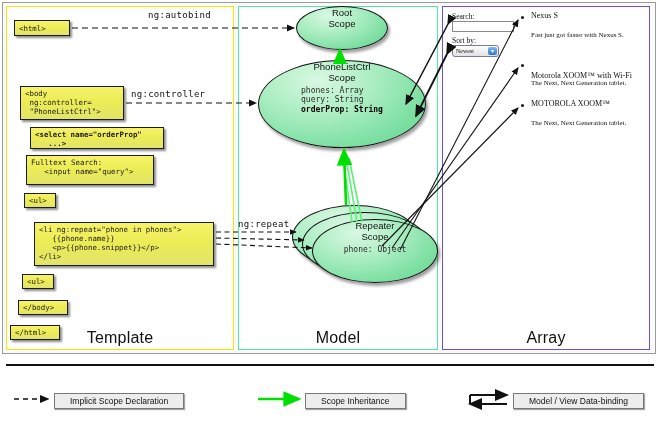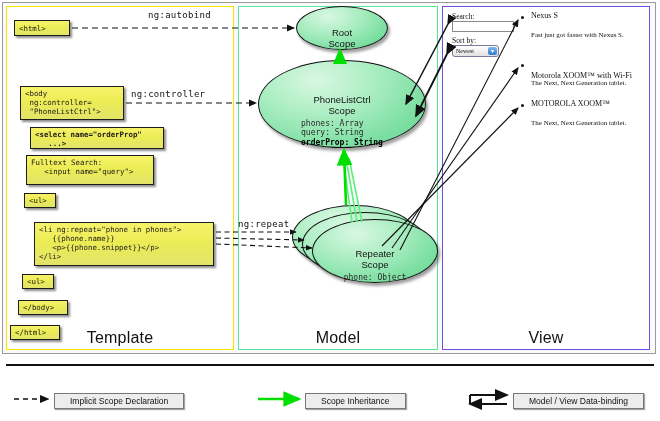--- a/index.html
+++ b/index.html
@@ -19,21 +19,21 @@
   .box{position:absolute;background:linear-gradient(180deg,#f7f36a 0%,#ecec55 45%,#e2e46a 100%);
        border:1.6px solid #1d1d1d;box-shadow:2px 2px 2px rgba(0,0,0,.45);
        font-family:"DejaVu Sans Mono","Liberation Mono",monospace;font-size:7.4px;line-height:9px;
        color:#1a1a1a;padding:2px 4px;white-space:pre;box-sizing:border-box;}
   .box.bold{font-weight:bold;}
 
   
   .scope{position:absolute;border-radius:50%;
          background:radial-gradient(ellipse at 35% 22%, #d8f8e2 0%, #aeeec4 35%, #7fe0a4 70%, #63d48f 100%);
          border:1.6px solid #111;box-shadow:2px 3px 3px rgba(0,0,0,.38);
-         display:flex;flex-direction:column;align-items:center;justify-content:flex-end;text-align:center;}
+         display:flex;flex-direction:column;align-items:center;justify-content:flex-start;text-align:center;}
   .scope .title{font-family:"Liberation Sans",sans-serif;font-size:9.5px;color:#111;line-height:11px;}
   .scope .props{font-family:"DejaVu Sans Mono","Liberation Mono",monospace;font-size:8px;line-height:9.4px;color:#2b2b2b;margin-top:3px;text-align:left;}
   .scope .props b{color:#000;}
 
   .stackcard{position:absolute;border-radius:50%;
          background:radial-gradient(ellipse at 35% 22%, #d8f8e2 0%, #aeeec4 40%, #83e2a8 75%, #67d692 100%);
          border:1.6px solid #111;box-shadow:2px 3px 3px rgba(0,0,0,.3);}
 
   
   .conn-label{position:absolute;font-family:"DejaVu Sans Mono","Liberation Mono",monospace;font-size:9px;color:#111;letter-spacing:.3px;}
@@ -65,21 +65,21 @@
 
   <div class="outer-frame"></div>
 
   <div class="panel template">
     <div class="panel-label">Template</div>
   </div>
   <div class="panel model">
     <div class="panel-label">Model</div>
   </div>
   <div class="panel view">
-    <div class="panel-label">View</div>
+    <div class="panel-label">Array</div>
   </div>
 
   <div class="box" style="left:14px;top:20px;width:56px;height:16px;line-height:11px;padding-top:2px;">&lt;html&gt;</div>
 
   <div class="box" style="left:20px;top:86px;width:104px;height:34px;">&lt;body
  ng:controller=
  "PhoneListCtrl"&gt;</div>
 
   <div class="box bold" style="left:30px;top:127px;width:134px;height:22px;">&lt;select name="orderProp"
    ...&gt;</div>

